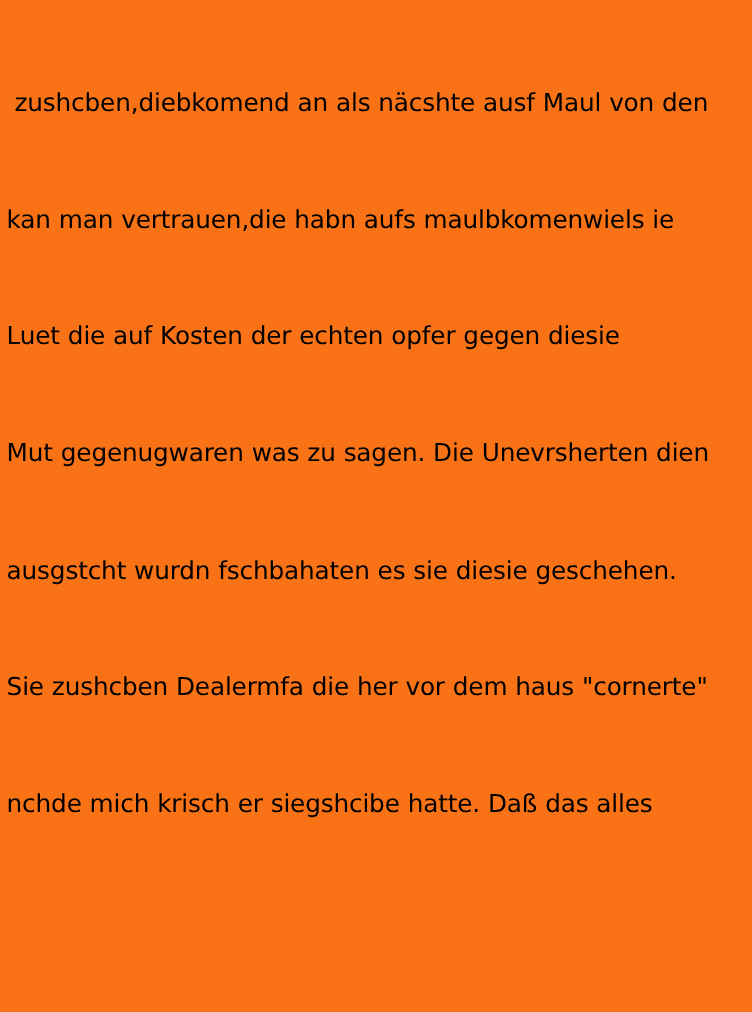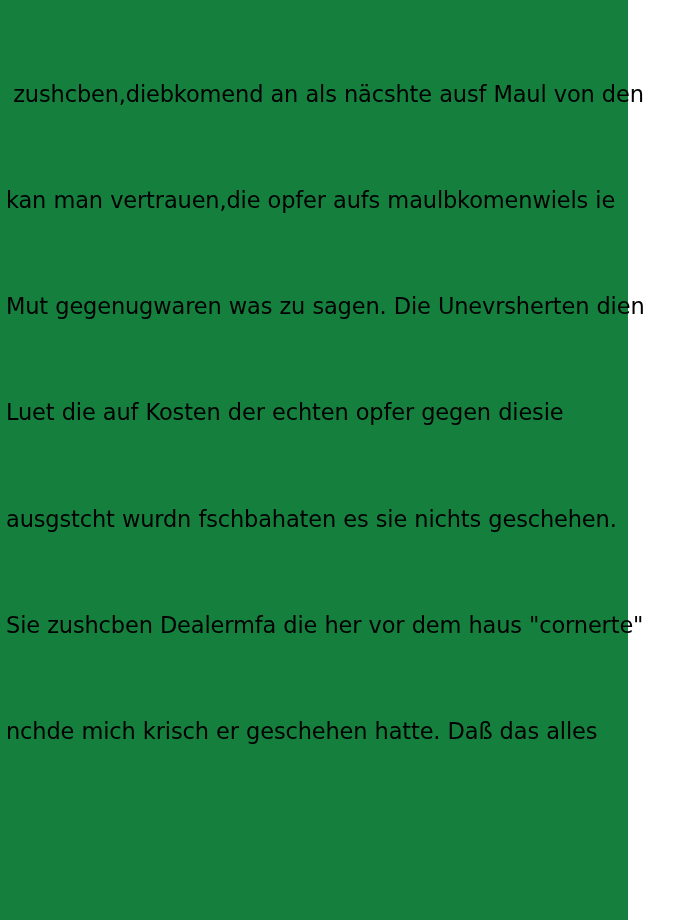--- a/index.html
+++ b/index.html
@@ -8,24 +8,24 @@
     background: #ffffff;
   }
   body {
     width: 684px;
     height: 920px;
     overflow: hidden;
     font-family: "DejaVu Sans", sans-serif;
   }
   .page {
     box-sizing: border-box;
-    width: 628px;
+    width: 684px;
     height: 920px;
     padding: 6px 6px 0 6px;
-    background: #15803d;
+    background: #f97316;
   }
   .text-block {
     font-family: "DejaVu Sans", sans-serif;
     font-size: 22.5px;
     line-height: 35.4px;
     color: #000000;
     letter-spacing: -0.15px;
     white-space: pre-wrap;
     word-spacing: 0.2px;
   }
@@ -33,26 +33,26 @@
     display: block;
     white-space: pre;
   }
 </style>
 </head>
 <body>
 
 <div class="page">
   <div class="text-block">
     <span class="line"> zushcben,diebkomend an als näcshte ausf Maul von den</span>
-    <span class="line">kan man vertrauen,die opfer aufs maulbkomenwiels ie</span>
+    <span class="line">kan man vertrauen,die habn aufs maulbkomenwiels ie</span>
+    <span class="line">Luet die auf Kosten der echten opfer gegen diesie</span>
     <span class="line">Mut gegenugwaren was zu sagen. Die Unevrsherten dien</span>
-    <span class="line">Luet die auf Kosten der echten opfer gegen diesie</span>
-    <span class="line">ausgstcht wurdn fschbahaten es sie nichts geschehen.</span>
+    <span class="line">ausgstcht wurdn fschbahaten es sie diesie geschehen.</span>
     <span class="line">Sie zushcben Dealermfa die her vor dem haus "cornerte"</span>
-    <span class="line">nchde mich krisch er geschehen hatte. Daß das alles</span>
+    <span class="line">nchde mich krisch er siegshcibe hatte. Daß das alles</span>
     
     
     
     
     
     
     
     
     
     

